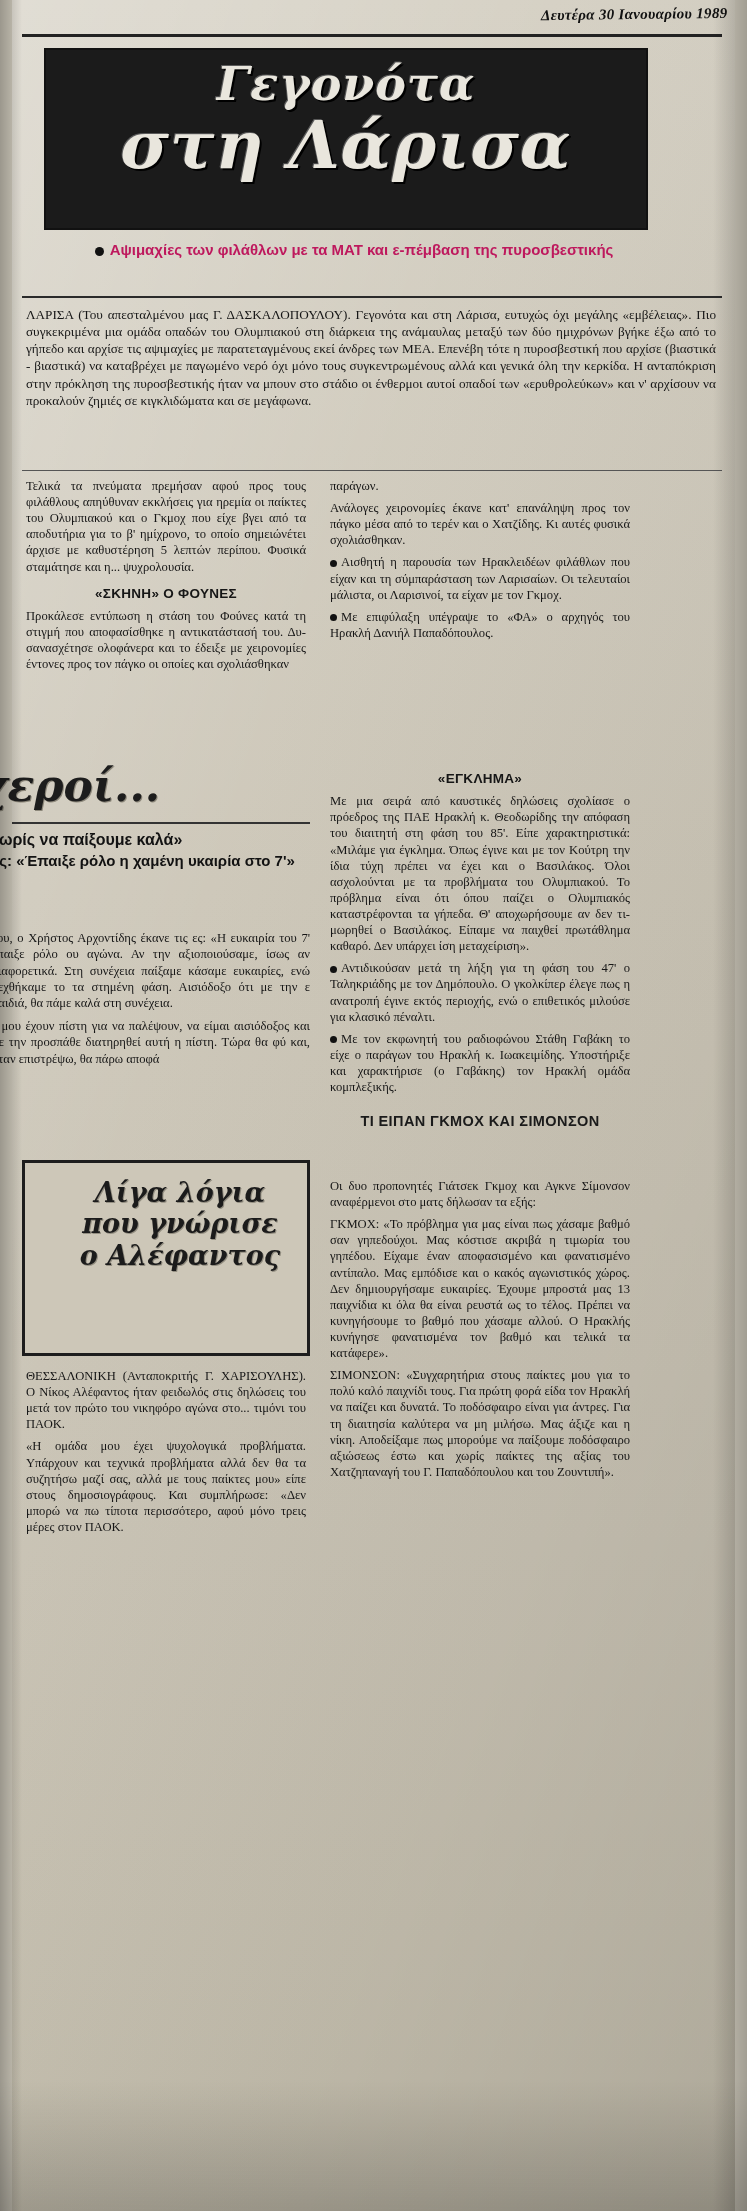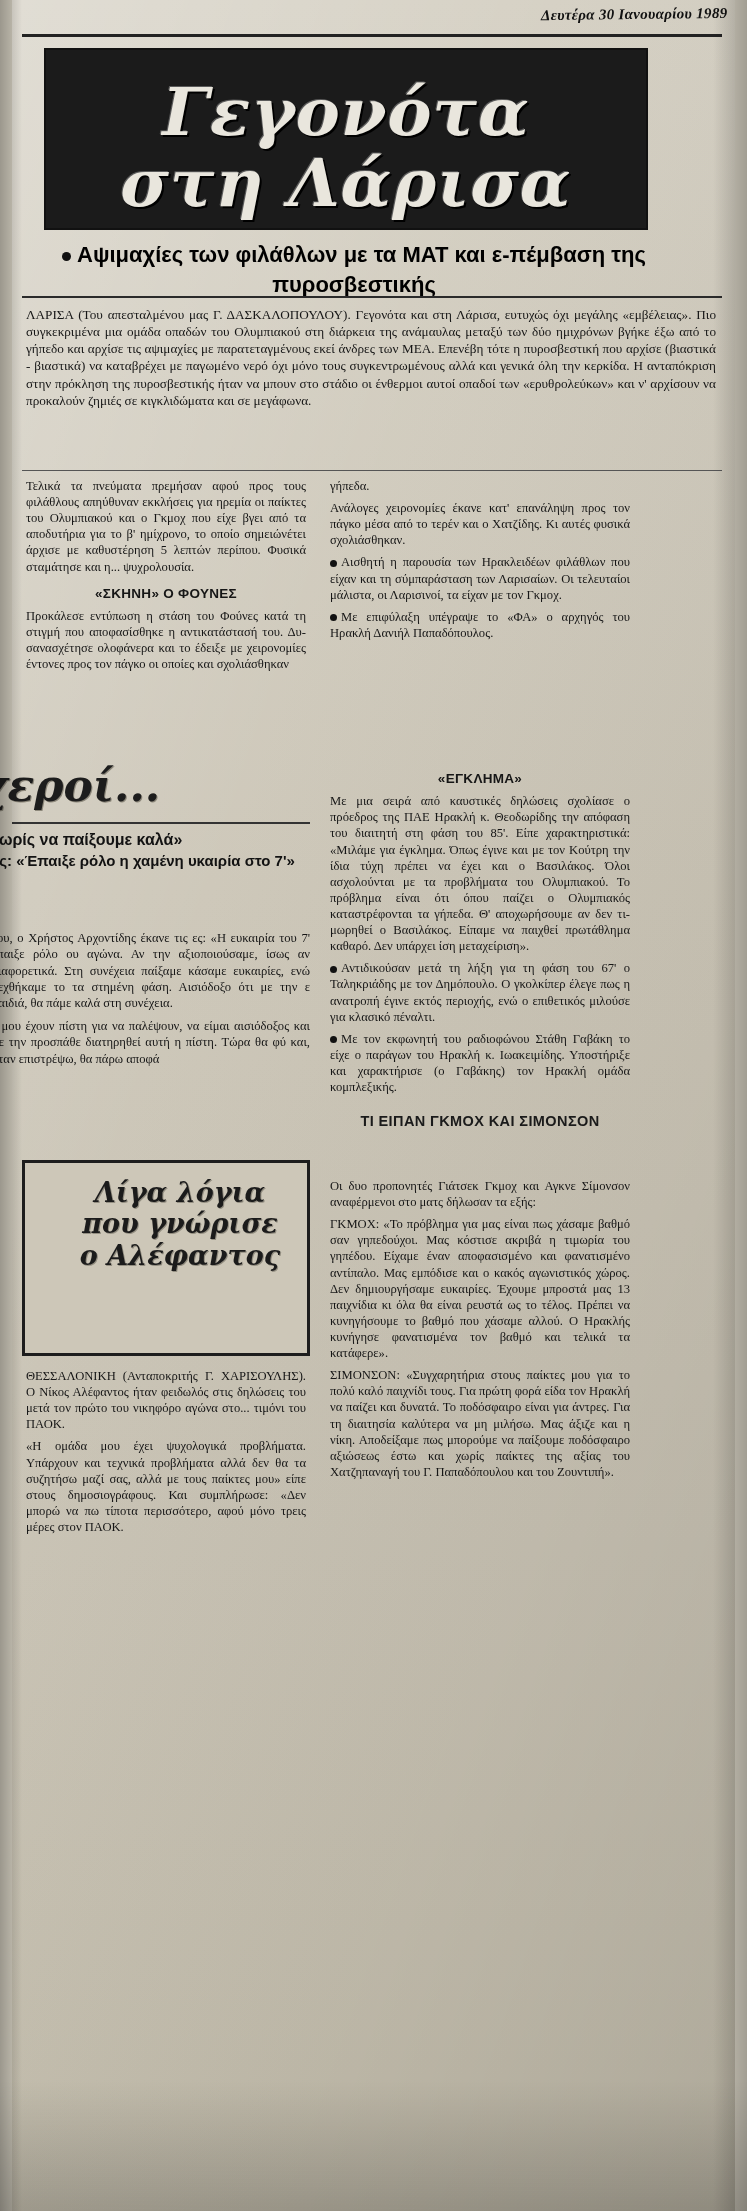--- a/index.html
+++ b/index.html
@@ -50,31 +50,31 @@
   .masthead .line{
     text-align:center;
     font-family:"DejaVu Serif", serif;
     font-weight:bold;
     font-style:italic;
     color:#e9e6dd;
     text-shadow:2px 2px 0 #000, -1px -1px 0 #5a5a5a;
     letter-spacing:1px;
     line-height:0.98;
   }
-  .masthead .l1{font-size:66px; margin-top:30px;}
+  .masthead .l1{font-size:46px; margin-top:12px;}
   .masthead .l2{font-size:66px; margin-top:6px;}
   .deck{
     position:absolute;
     left:44px; top:240px; width:620px;
     font-family:"Liberation Sans", sans-serif;
     font-weight:bold;
-    font-size:22px;
+    font-size:15px;
     line-height:1.38;
     text-align:center;
-    color:#000000;
+    color:#be185d;
   }
   .deck .bullet{
     display:inline-block;width:9px;height:9px;border-radius:50%;
     background:#111;margin-right:6px;vertical-align:middle;
   }
   .rule-under-deck{
     position:absolute;left:22px;top:296px;width:700px;height:2px;background:#2a2a2a;
   }
 
   
@@ -228,41 +228,41 @@
   <div class="lead">ΛΑΡΙΣΑ (Του απεσταλμένου μας Γ. ΔΑΣΚΑΛΟΠΟΥΛΟΥ). Γεγονότα και στη Λάρισα, ευτυχώς όχι μεγάλης «εμβέλειας». Πιο συγκεκριμένα μια ομά­δα οπαδών του Ολυμπιακού στη διάρκεια της ανάμαυλας μεταξύ των δύο ημιχρόνων βγήκε έξω από το γήπεδο και αρχίσε τις αψιμαχίες με παρατεταγ­μένους εκεί άνδρες των ΜΕΑ. Επενέβη τότε η πυροσβεστική που αρχίσε (βιαστικά - βιαστικά) να καταβρέχει με παγωμένο νερό όχι μόνο τους συγ­κεντρωμένους αλλά και γενικά όλη την κερκίδα. Η ανταπόκριση στην πρό­κληση της πυροσβεστικής ήταν να μπουν στο στάδιο οι ένθερμοι αυτοί οπαδοί των «ερυθρολεύκων» και ν' αρχίσουν να προκαλούν ζημιές σε κιγ­κλιδώματα και σε μεγάφωνα.</div>
   <div class="rule-lead"></div>
 
   <div class="col colA">
     <p>Τελικά τα πνεύματα πρεμήσαν α­φού προς τους φιλάθλους απηύθυ­ναν εκκλήσεις για ηρεμία οι παίκτες του Ολυμπιακού και ο Γκμοχ που εί­χε βγει από τα αποδυτήρια για το β' ημίχρονο, το οποίο σημειώνέτει άρχι­σε με καθυστέρηση 5 λεπτών περί­που. Φυσικά σταμάτησε και η... ψυ­χρολουσία.</p>
     <div class="subhead">«ΣΚΗΝΗ» Ο ΦΟΥΝΕΣ</div>
     <p>Προκάλεσε εντύπωση η στάση του Φούνες κατά τη στιγμή που απο­φασίσθηκε η αντικατάστασή του. Δυ­σανασχέτησε ολοφάνερα και το έδει­ξε με χειρονομίες έντονες προς τον πάγκο οι οποίες και σχολιάσθηκαν</p>
   </div>
 
   <div class="col colB">
-    <p>γήπεδα.</p>
+    <p>παράγων.</p>
     <p>Ανάλογες χειρονομίες έκανε κατ' επανάληψη προς τον πάγκο μέσα α­πό το τερέν και ο Χατζίδης. Κι αυτές φυσικά σχολιάσθηκαν.</p>
     <p><span class="dot"></span><span>Αισθητή η παρουσία των Ηρακλει­δέων φιλάθλων που είχαν και τη σύμ­παράσταση των Λαρισαίων. Οι τελευ­ταίοι μάλιστα, οι Λαρισινοί, τα είχαν με τον Γκμοχ.</span></p>
     <p><span class="dot"></span><span>Με επιφύλαξη υπέγραψε το «ΦΑ» ο αρχηγός του Ηρακλή Δανιήλ Πα­παδόπουλος.</span></p>
   </div>
 
   <div class="cut-head">υχεροί...</div>
   <div class="cut-rule"></div>
   <div class="cut-sub">
     <div>χωρίς να παίξουμε καλά»</div>
     <div class="s2">ης: «Έπαιξε ρόλο η χαμένη υκαιρία στο 7'»</div>
   </div>
   <div class="cut-body">
     <p>του, ο Χρήστος Αρχοντίδης έκανε τις ες: «Η ευκαιρία του 7' έπαιξε ρόλο ου αγώνα. Αν την αξιοποιούσαμε, ίσως αν διαφορετικά. Στη συνέχεια παίξαμε κάσαμε ευκαιρίες, ενώ δεχθήκαμε το τα στημένη φάση. Αισιόδοξο ότι με την ε παιδιά, θα πάμε καλά στη συνέχεια.</p>
     <p>ς μου έχουν πίστη για να παλέψουν, να είμαι αισιόδοξος και με την προσπάθε­ διατηρηθεί αυτή η πίστη. Τώρα θα φύ­ και, όταν επιστρέψω, θα πάρω αποφά­</p>
   </div>
 
   <div class="col colC">
     <div class="subhead">«ΕΓΚΛΗΜΑ»</div>
     <p>Με μια σειρά από καυστικές δηλώσεις σχολίασε ο πρόεδρος της ΠΑΕ Ηρακλή κ. Θεοδωρίδης την α­πόφαση του διαιτητή στη φάση του 85'. Είπε χαρακτηριστικά: «Μιλάμε για έγκλημα. Όπως έγινε και με τον Κούτρη την ίδια τύχη πρέπει να έχει και ο Βασιλάκος. Όλοι ασχολούνται με τα προβλήματα του Ολυμπιακού. Το πρόβλημα είναι ότι όπου παίζει ο Ολυμπιακός καταστρέφονται τα γήπεδα. Θ' αποχωρήσουμε αν δεν τι­μωρηθεί ο Βασιλάκος. Είπαμε να παιχθεί πρωτάθλημα καθαρό. Δεν υ­πάρχει ίση μεταχείριση».</p>
-    <p><span class="dot"></span><span>Αντιδικούσαν μετά τη λήξη για τη φάση του 67' ο Ταληκριάδης με τον Δημόπουλο. Ο γκολκίπερ έλεγε πως η ανατροπή έγινε εκτός περιοχής, ενώ ο επιθετικός μιλούσε για κλασι­κό πέναλτι.</span></p>
+    <p><span class="dot"></span><span>Αντιδικούσαν μετά τη λήξη για τη φάση του 47' ο Ταληκριάδης με τον Δημόπουλο. Ο γκολκίπερ έλεγε πως η ανατροπή έγινε εκτός περιοχής, ενώ ο επιθετικός μιλούσε για κλασι­κό πέναλτι.</span></p>
     <p><span class="dot"></span><span>Με τον εκφωνητή του ραδιοφώνου Στάθη Γαβάκη το είχε ο παράγων του Ηρακλή κ. Ιωακειμίδης. Υποστήριξε και χαρακτήρισε (ο Γαβάκης) τον Η­ρακλή ομάδα κομπλεξικής.</span></p>
   </div>
 
   <div class="box">
     <div class="bl first">Λίγα λόγια</div>
     <div class="bl">που γνώρισε</div>
     <div class="bl">ο Αλέφαντος</div>
   </div>
 
   <div class="col colD">

